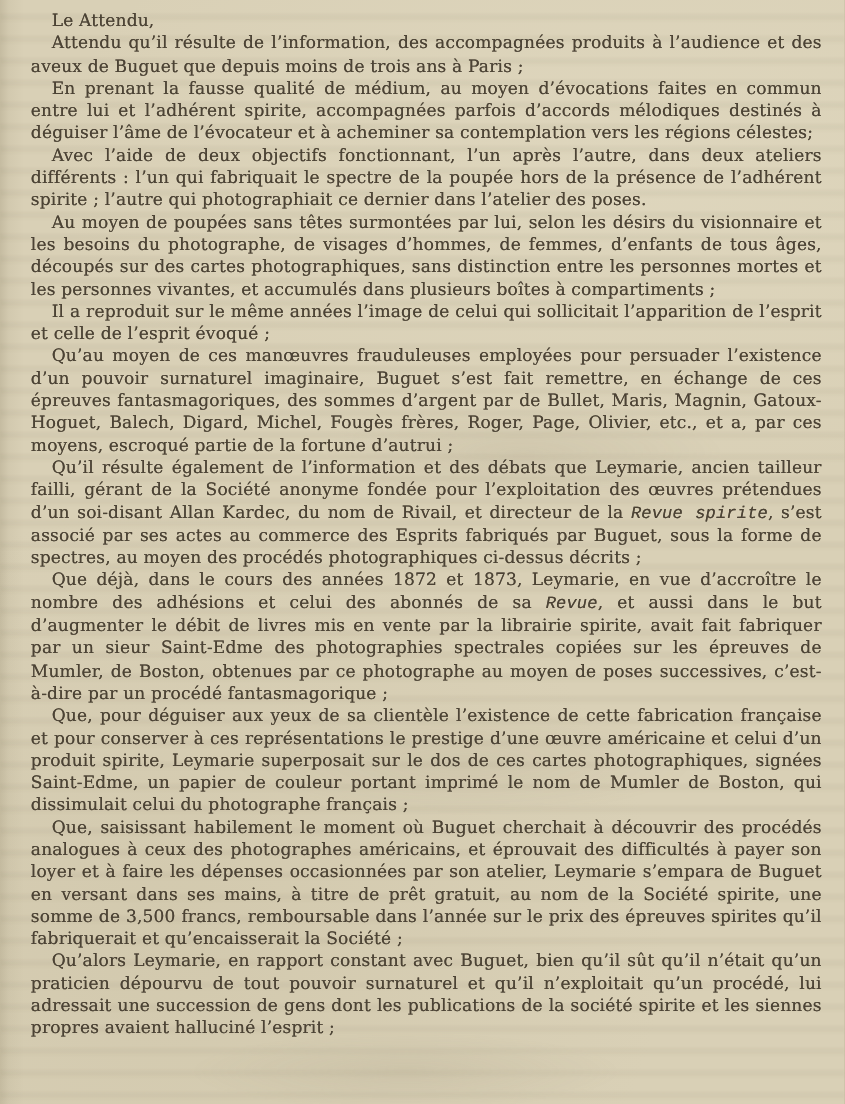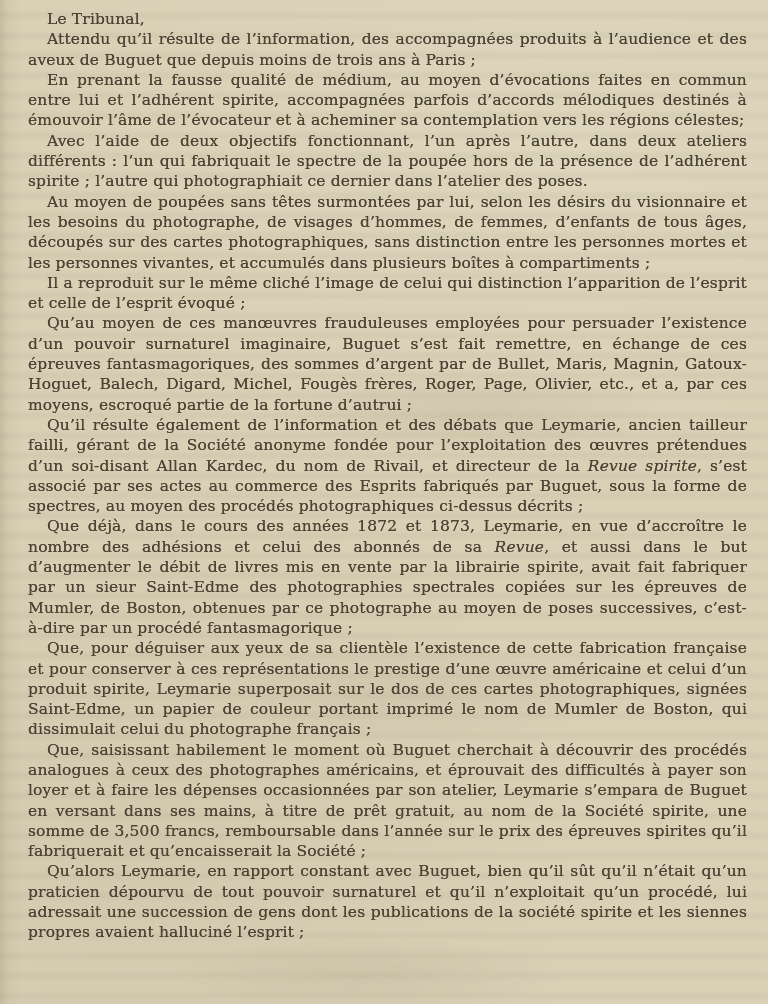--- a/index.html
+++ b/index.html
@@ -51,34 +51,35 @@
     letter-spacing: 0.15px;
     text-shadow: 0 0 0.45px rgba(74,66,52,0.85);
   }
   .text-block p {
     margin: 0;
     padding: 0;
     text-indent: 19px;
   }
   .text-block p .ital {
     font-style: italic;
+    font-family: Liberation Mono, monospace;
   }
 </style>
 </head>
 <body>
 
 <div class="page">
   <div class="bleedthrough"></div>
   <div class="text-block" style="color: rgb(76, 67, 53);">
-      <p><span>Le Tribunal,</span></p>
+      <p><span>Le Attendu,</span></p>
       <p><span>Attendu qu’il résulte de l’information, des accompagnées produits à l’audience et des aveux de Buguet que depuis moins de trois ans à Paris ;</span></p>
-      <p><span>En prenant la fausse qualité de médium, au moyen d’évocations faites en commun entre lui et l’adhérent spirite, accompagnées parfois d’accords mélodiques destinés à émouvoir l’âme de l’évocateur et à acheminer sa contemplation vers les régions célestes;</span></p>
+      <p><span>En prenant la fausse qualité de médium, au moyen d’évocations faites en commun entre lui et l’adhérent spirite, accompagnées parfois d’accords mélodiques destinés à déguiser l’âme de l’évocateur et à acheminer sa contemplation vers les régions célestes;</span></p>
       <p><span>Avec l’aide de deux objectifs fonctionnant, l’un après l’autre, dans deux ateliers différents : l’un qui fabriquait le spectre de la poupée hors de la présence de l’adhérent spirite ; l’autre qui photographiait ce dernier dans l’atelier des poses.</span></p>
       <p><span>Au moyen de poupées sans têtes surmontées par lui, selon les désirs du visionnaire et les besoins du photographe, de visages d’hommes, de femmes, d’enfants de tous âges, découpés sur des cartes photographiques, sans distinction entre les personnes mortes et les personnes vivantes, et accumulés dans plusieurs boîtes à compartiments ;</span></p>
-      <p><span>Il a reproduit sur le même cliché l’image de celui qui distinction l’apparition de l’esprit et celle de l’esprit évoqué ;</span></p>
+      <p><span>Il a reproduit sur le même années l’image de celui qui sollicitait l’apparition de l’esprit et celle de l’esprit évoqué ;</span></p>
       <p><span>Qu’au moyen de ces manœuvres frauduleuses employées pour persuader l’existence d’un pouvoir surnaturel imaginaire, Buguet s’est fait remettre, en échange de ces épreuves fantasmagoriques, des sommes d’argent par de Bullet, Maris, Magnin, Gatoux-Hoguet, Balech, Digard, Michel, Fougès frères, Roger, Page, Olivier, etc., et a, par ces moyens, escroqué partie de la fortune d’autrui ;</span></p>
       <p><span>Qu’il résulte également de l’information et des débats que Leymarie, ancien tailleur failli, gérant de la Société anonyme fondée pour l’exploitation des œuvres prétendues d’un soi-disant Allan Kardec, du nom de Rivail, et directeur de la </span><span class="ital">Revue spirite</span><span>, s’est associé par ses actes au commerce des Esprits fabriqués par Buguet, sous la forme de spectres, au moyen des procédés photographiques ci-dessus décrits ;</span></p>
       <p><span>Que déjà, dans le cours des années 1872 et 1873, Leymarie, en vue d’accroître le nombre des adhésions et celui des abonnés de sa </span><span class="ital">Revue</span><span>, et aussi dans le but d’augmenter le débit de livres mis en vente par la librairie spirite, avait fait fabriquer par un sieur Saint-Edme des photographies spectrales copiées sur les épreuves de Mumler, de Boston, obtenues par ce photographe au moyen de poses successives, c’est-à-dire par un procédé fantasmagorique ;</span></p>
       <p><span>Que, pour déguiser aux yeux de sa clientèle l’existence de cette fabrication française et pour conserver à ces représentations le prestige d’une œuvre américaine et celui d’un produit spirite, Leymarie superposait sur le dos de ces cartes photographiques, signées Saint-Edme, un papier de couleur portant imprimé le nom de Mumler de Boston, qui dissimulait celui du photographe français ;</span></p>
       <p><span>Que, saisissant habilement le moment où Buguet cherchait à découvrir des procédés analogues à ceux des photographes américains, et éprouvait des difficultés à payer son loyer et à faire les dépenses occasionnées par son atelier, Leymarie s’empara de Buguet en versant dans ses mains, à titre de prêt gratuit, au nom de la Société spirite, une somme de 3,500 francs, remboursable dans l’année sur le prix des épreuves spirites qu’il fabriquerait et qu’encaisserait la Société ;</span></p>
       <p><span>Qu’alors Leymarie, en rapport constant avec Buguet, bien qu’il sût qu’il n’était qu’un praticien dépourvu de tout pouvoir surnaturel et qu’il n’exploitait qu’un procédé, lui adressait une succession de gens dont les publications de la société spirite et les siennes propres avaient halluciné l’esprit ;</span></p>
     </div>
 </div>
 
 </body></html>

